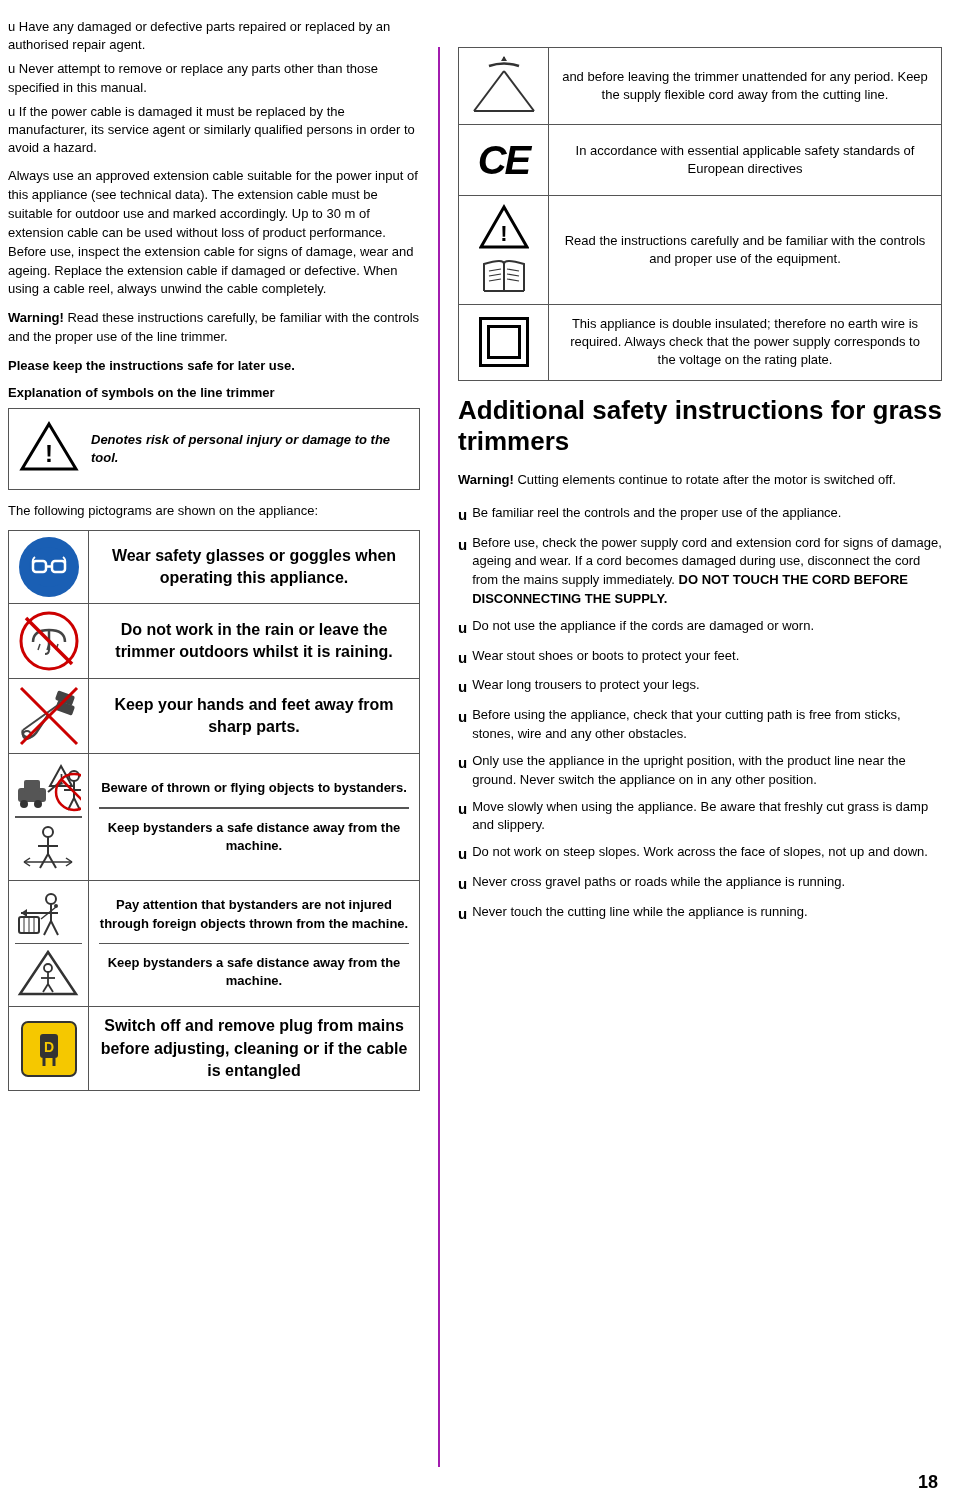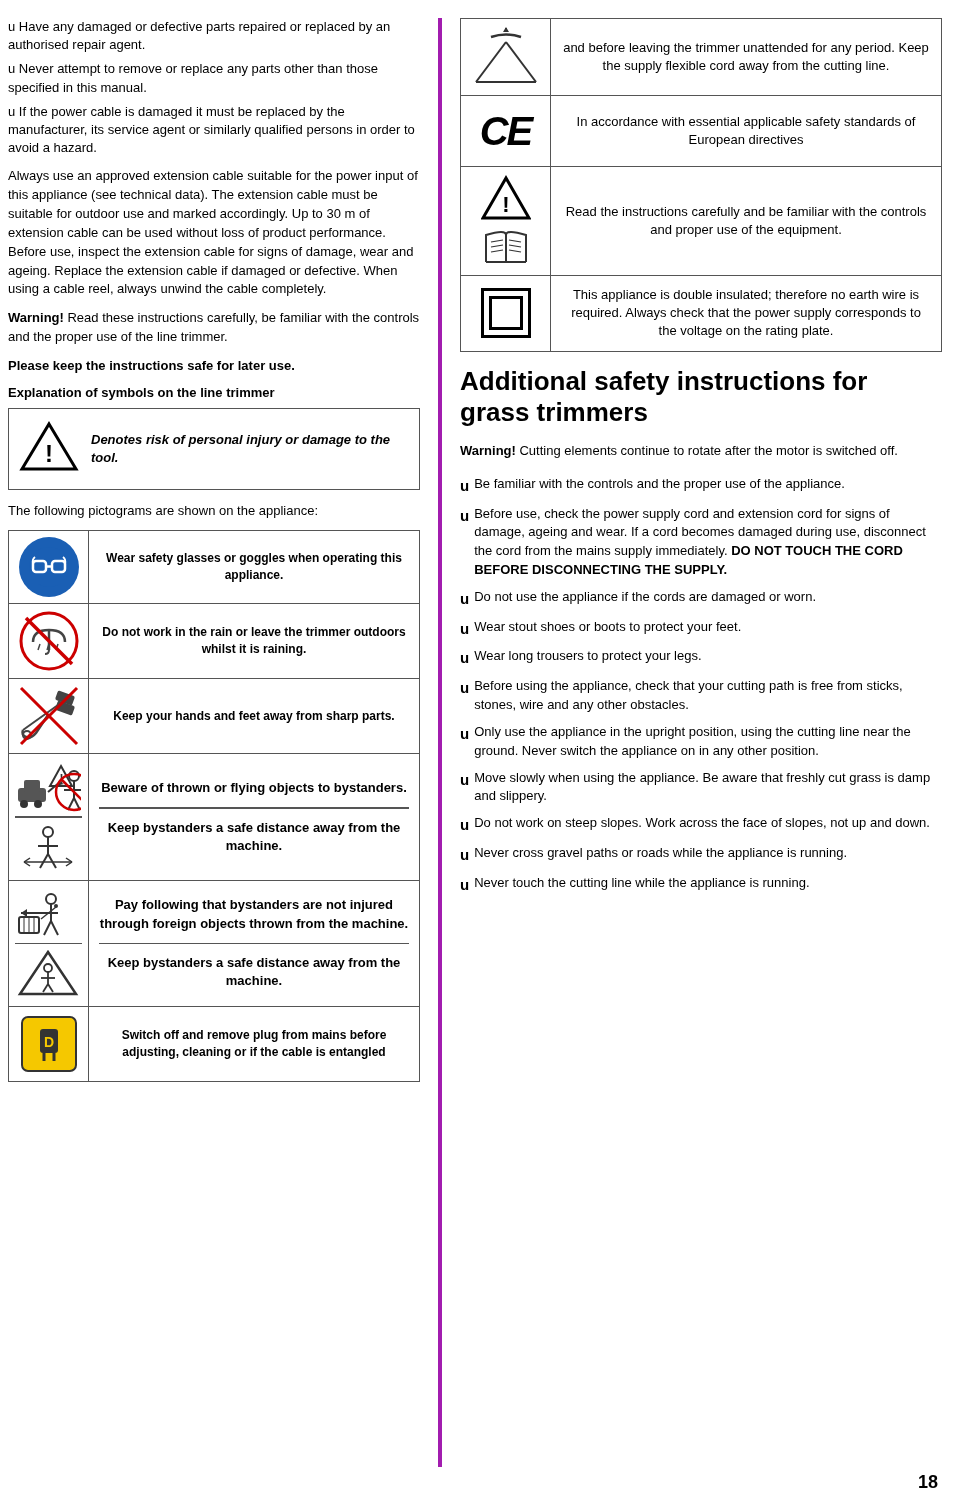--- a/index.html
+++ b/index.html
@@ -21,21 +21,22 @@
       gap: 0;
     }
     .left-column {
       width: 430px;
       padding-right: 18px;
       flex-shrink: 0;
     }
     .right-column {
       width: 510px;
       padding-left: 18px;
-      border-left: 4px solid #a21caf;
+      border-left: 2px solid #a21caf;
+      margin-top: 29px;
     }
     p { margin-bottom: 8px; line-height: 1.4; }
     .bold { font-weight: bold; }
     .section-heading {
       font-weight: bold;
       margin-top: 12px;
       margin-bottom: 6px;
     }
     
     .left-text-block {
@@ -104,21 +105,21 @@
       justify-content: center;
       flex-shrink: 0;
       padding: 6px;
     }
     .pictogram-label {
       flex: 1;
       display: flex;
       align-items: center;
       padding: 8px 10px;
       font-weight: bold;
-      font-size: 12px;
+      font-size: 16px;
       line-height: 1.4;
       text-align: center;
       justify-content: center;
     }
     
     .right-top-section {
       border: 1.5px solid #555;
       margin-bottom: 14px;
     }
     .right-top-row {
@@ -421,21 +422,21 @@
           <polygon points="32,4 60,46 4,46" fill="none" stroke="#333" stroke-width="2.5"></polygon>
 
           <circle cx="32" cy="20" r="4" fill="none" stroke="#333" stroke-width="1.8"></circle>
           <line x1="32" y1="24" x2="32" y2="36" stroke="#333" stroke-width="1.8"></line>
           <line x1="25" y1="30" x2="39" y2="30" stroke="#333" stroke-width="1.8"></line>
           <line x1="32" y1="36" x2="27" y2="44" stroke="#333" stroke-width="1.8"></line>
           <line x1="32" y1="36" x2="37" y2="44" stroke="#333" stroke-width="1.8"></line>
         </svg>
       </div>
       <div class="pictogram-label-double">
-        <span>Pay following that bystanders are not injured through foreign objects thrown from the machine.</span>
+        <span>Pay attention that bystanders are not injured through foreign objects thrown from the machine.</span>
         <div class="label-divider"></div>
         <span>Keep bystanders a safe distance away from the machine.</span>
       </div>
     </div>
 
     <div class="pictogram-row" style="border-top:none;">
       <div class="pictogram-cell">
         <svg width="62" height="62" viewBox="0 0 62 62">
 
           <rect x="4" y="4" width="54" height="54" rx="6" fill="#f5c800" stroke="#333" stroke-width="2"></rect>
@@ -526,21 +527,21 @@
 
     <div class="additional-safety-heading">Additional safety instructions for grass trimmers</div>
 
     <p style="margin-bottom:14px;line-height:1.45;">
       <span class="warning-inline">Warning!</span><span> Cutting elements continue to rotate after the motor is switched off.</span>
     </p>
 
     <div>
       <div class="safety-list-item">
         <span class="safety-list-u">u</span>
-        <span class="safety-list-text">Be familiar with the controls and the proper use of the appliance.</span>
+        <span class="safety-list-text">Be familiar reel the controls and the proper use of the appliance.</span>
       </div>
       <div class="safety-list-item">
         <span class="safety-list-u">u</span>
         <span class="safety-list-text">Before use, check the power supply cord and extension cord for signs of damage, ageing and wear. If a cord becomes damaged during use, disconnect the cord from the mains supply immediately. <strong>DO NOT TOUCH THE CORD BEFORE DISCONNECTING THE SUPPLY.</strong></span>
       </div>
       <div class="safety-list-item">
         <span class="safety-list-u">u</span>
         <span class="safety-list-text">Do not use the appliance if the cords are damaged or worn.</span>
       </div>
       <div class="safety-list-item">
@@ -550,21 +551,21 @@
       <div class="safety-list-item">
         <span class="safety-list-u">u</span>
         <span class="safety-list-text">Wear long trousers to protect your legs.</span>
       </div>
       <div class="safety-list-item">
         <span class="safety-list-u">u</span>
         <span class="safety-list-text">Before using the appliance, check that your cutting path is free from sticks, stones, wire and any other obstacles.</span>
       </div>
       <div class="safety-list-item">
         <span class="safety-list-u">u</span>
-        <span class="safety-list-text">Only use the appliance in the upright position, using the cutting line near the ground. Never switch the appliance on in any other position.</span>
+        <span class="safety-list-text">Only use the appliance in the upright position, with the product line near the ground. Never switch the appliance on in any other position.</span>
       </div>
       <div class="safety-list-item">
         <span class="safety-list-u">u</span>
         <span class="safety-list-text">Move slowly when using the appliance. Be aware that freshly cut grass is damp and slippery.</span>
       </div>
       <div class="safety-list-item">
         <span class="safety-list-u">u</span>
         <span class="safety-list-text">Do not work on steep slopes. Work across the face of slopes, not up and down.</span>
       </div>
       <div class="safety-list-item">

